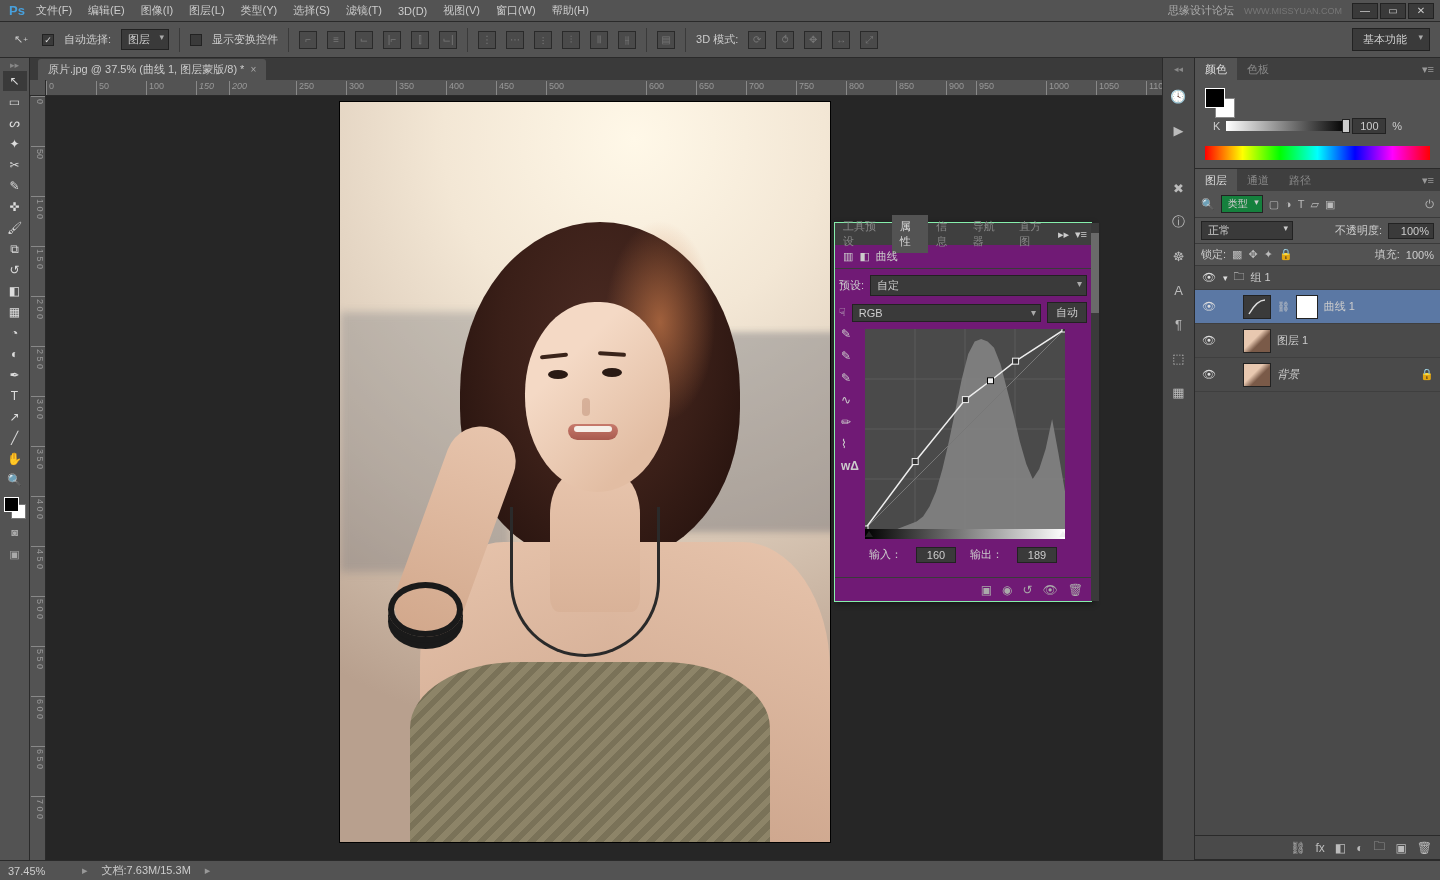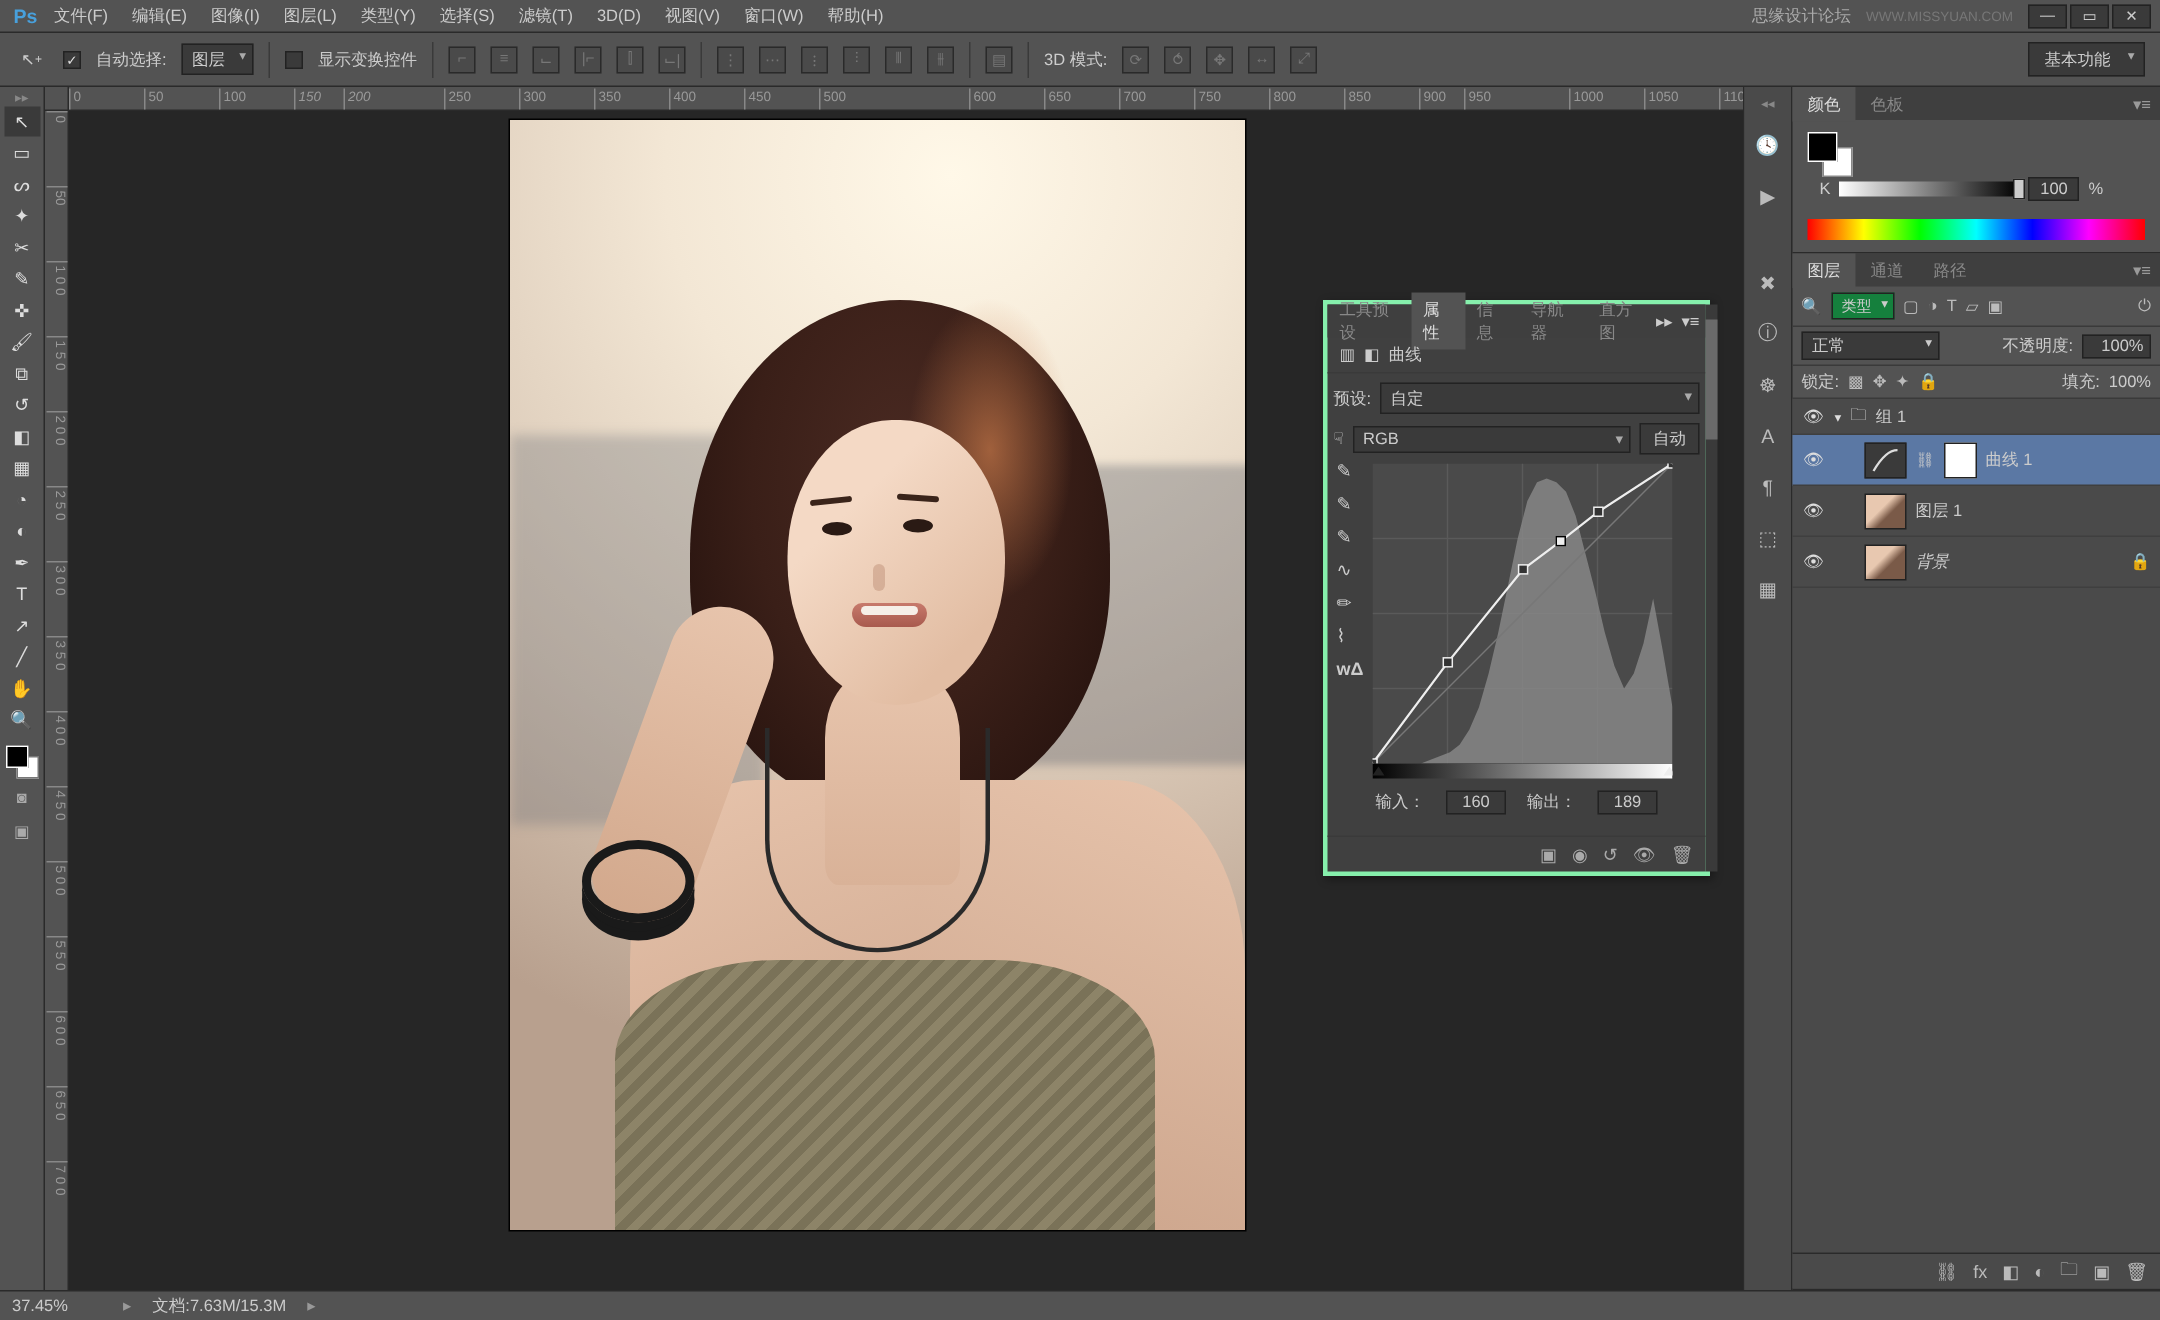--- a/index.html
+++ b/index.html
@@ -63,21 +63,21 @@
 .canvas .necklace{position:absolute;top:405px;left:170px;width:150px;height:150px;border:3px solid #2a2a2a;border-top:none;border-radius:0 0 80px 80px;}
 .canvas .eye{position:absolute;width:20px;height:9px;background:#2a1a14;border-radius:50%;}
 .canvas .eye.l{top:268px;left:208px;} .canvas .eye.r{top:266px;left:262px;}
 .canvas .brow{position:absolute;width:28px;height:4px;background:#3a241a;border-radius:3px;}
 .canvas .brow.l{top:252px;left:200px;transform:rotate(-6deg);} .canvas .brow.r{top:250px;left:258px;transform:rotate(4deg);}
 .canvas .lips{position:absolute;top:322px;left:228px;width:50px;height:16px;background:linear-gradient(#c77a6c,#a85a4e);border-radius:10px 10px 14px 14px;}
 .canvas .teeth{position:absolute;top:324px;left:234px;width:38px;height:6px;background:#f6efe8;border-radius:3px;}
 .canvas .nose{position:absolute;top:296px;left:242px;width:8px;height:18px;background:rgba(180,130,105,.4);border-radius:4px;}
 
 
-.props-panel { position:absolute; top:142px; left:852px; width:258px; background:#404040; border:3px solid #86efac; box-shadow:2px 2px 6px rgba(0,0,0,.4); }
+.props-panel { position:absolute; top:142px; left:804px; width:258px; background:#701a75; border:1px solid #86efac; box-shadow:2px 2px 6px rgba(0,0,0,.4); }
 .props-panel .tabs { display:flex; height:22px; background:#3f3f3f; align-items:center; }
 .props-panel .tab { padding:4px 8px; font-size:11px; color:#888; }
 .props-panel .tab.active { background:#535353; color:#ddd; }
 .props-panel .tab-actions{margin-left:auto;display:flex;gap:6px;padding-right:4px;color:#999;font-size:10px;}
 .props-panel .title-row{display:flex;align-items:center;gap:6px;padding:4px 8px;border-bottom:1px solid #3a3a3a;}
 .props-panel .body { padding:6px 4px; }
 .props-panel .row{display:flex;align-items:center;gap:6px;margin-bottom:6px;}
 .props-panel label{font-size:11px;color:#ccc;}
 .props-panel .select{flex:1;background:#3a3a3a;border:1px solid #222;padding:2px 6px;position:relative;}
 .props-panel .select::after{content:"▾";position:absolute;right:4px;top:2px;font-size:10px;color:#aaa;}
@@ -235,20 +235,26 @@
     <div class="tbtn">🔍</div>
     <div class="swatch">
         <div class="bg"></div>
         <div class="fg"></div>
       </div>
     <div class="footbtn">◙</div>
     <div class="footbtn">▣</div>
   </div>
 
   <div class="doc-area">
+    <div class="doc-tabs">
+      <div class="doc-tab">
+        <span>原片.jpg @ 37.5% (曲线 1, 图层蒙版/8) *</span>
+        <span class="close">×</span>
+      </div>
+    </div>
     <div class="canvas-wrap">
       <div class="ruler-corner"></div>
       <div class="ruler-h" id="ruler-h">
           <div class="tick" style="left: 0px;">0</div>
           <div class="tick" style="left: 50px;">50</div>
           <div class="tick" style="left: 100px;">100</div>
           <div class="tick" style="left: 150px; font-style: italic;">150</div>
           <div class="tick" style="left: 183px; font-style: italic;">200</div>
           <div class="tick" style="left: 250px;">250</div>
           <div class="tick" style="left: 300px;">300</div>

